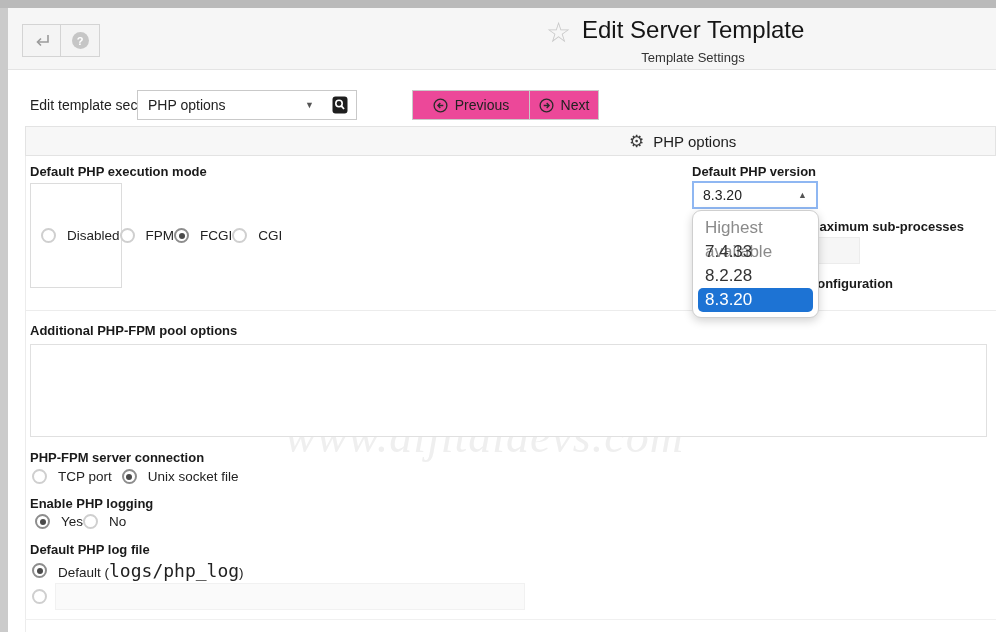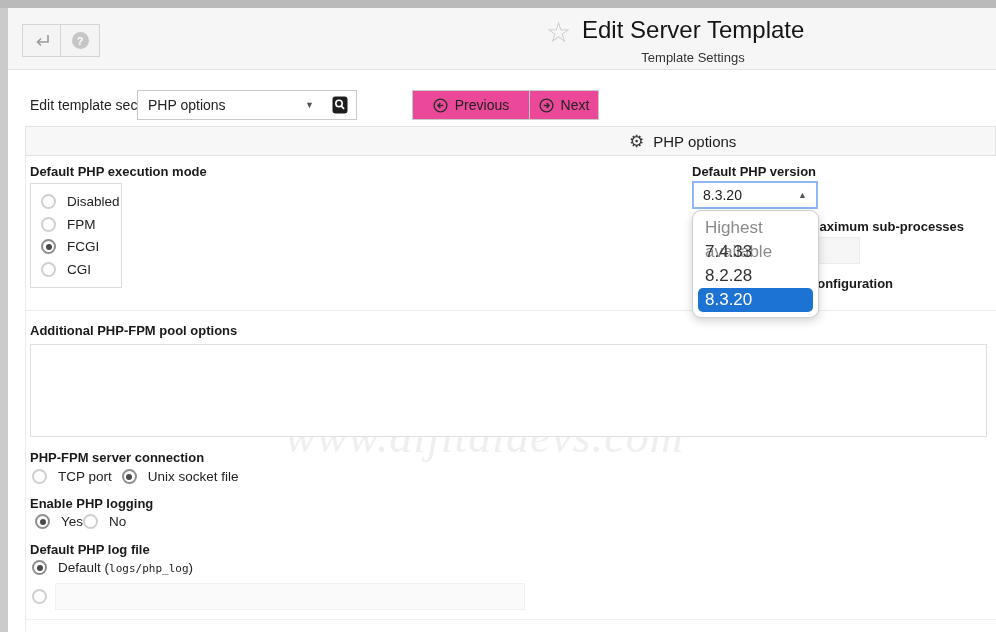--- a/index.html
+++ b/index.html
@@ -42,42 +42,42 @@
   .watermark { left:285px; top:410px; width:450px; font-size:46px; font-style:italic; font-family:"Liberation Serif", serif; color:#efefef; white-space:nowrap; letter-spacing:1px; pointer-events:none; }
 
   .flabel { font-size:13px; font-weight:bold; color:#1a1a1a; }
 
   
   .radio-item { display:flex; align-items:center; gap:11px; font-size:13.5px; color:#222; cursor:pointer; }
   .radio { width:15px; height:15px; min-width:15px; border-radius:50%; border:2px solid #cfcfcf; background:#fff; position:relative; }
   .radio.sel { border-color:#8d8d8d; }
   .radio.sel::after { content:""; position:absolute; left:2.5px; top:2.5px; width:6px; height:6px; border-radius:50%; background:#4a4a4a; }
 
-  .exec-box { left:30px; top:183px; width:92px; height:105px; border:1px solid #dcdcdc; display:flex; flex-direction:column; justify-content:space-around; padding:6px 10px; }
+  .exec-box { left:30px; top:183px; width:92px; height:105px; border:1px solid #dcdcdc; display:flex; flex-direction:row; justify-content:space-around; padding:6px 10px; }
 
   
   .ver-select { left:692px; top:181px; width:126px; height:28px; border:2px solid #8fb7f2; background:#fff; display:flex; align-items:center; justify-content:space-between; padding:0 9px; font-size:14px; color:#222; cursor:pointer; }
   .caret-up { font-size:9px; color:#555; }
   .dropdown { left:692px; top:210px; width:127px; background:#fff; border:1px solid #cfcfcf; border-radius:9px; box-shadow:0 3px 10px rgba(0,0,0,0.18); padding:5px 0; z-index:40; }
   .dd-item { height:24px; line-height:24px; padding:0 12px; font-size:17px; color:#333; cursor:pointer; }
   .dd-item.muted { color:#8a8a8a; }
   .dd-item.sel { background:#1d73d4; color:#fff; border-radius:5px; margin:0 5px; padding:0 7px; }
 
   .behind-label-1 { left:808px; top:219px; }
   .behind-input { left:760px; top:237px; width:100px; height:27px; background:#f6f6f6; border:1px solid #ececec; }
   .behind-label-2 { left:810px; top:276px; }
 
   .pool-label { left:30px; top:323px; }
   .pool-textarea { left:30px; top:344px; width:957px; height:93px; border:1px solid #e0e0e0; background:#fff; resize:none; font-family:"Liberation Sans", sans-serif; font-size:13px; padding:6px; }
 
   .inline-radios { display:flex; align-items:center; }
   .conn-row { left:32px; top:469px; gap:10px; }
   .log-row { left:35px; top:514px; }
 
-  .code { font-family:"DejaVu Sans Mono", monospace; font-size:11px; }
+  .code { font-family:"DejaVu Sans Mono", monospace; font-size:18px; }
   .logfile-default { left:32px; top:560px; }
   .logfile-custom-radio { left:32px; top:589px; }
   .logfile-input { left:55px; top:583px; width:470px; height:27px; background:#fafafa; border:1px solid #f1f1f1; font-family:"Liberation Sans", sans-serif; font-size:13px; padding:0 8px; }
 
   svg { display:block; }
 </style>
 </head>
 <body>
 
 <div class="abs top-strip"></div>

